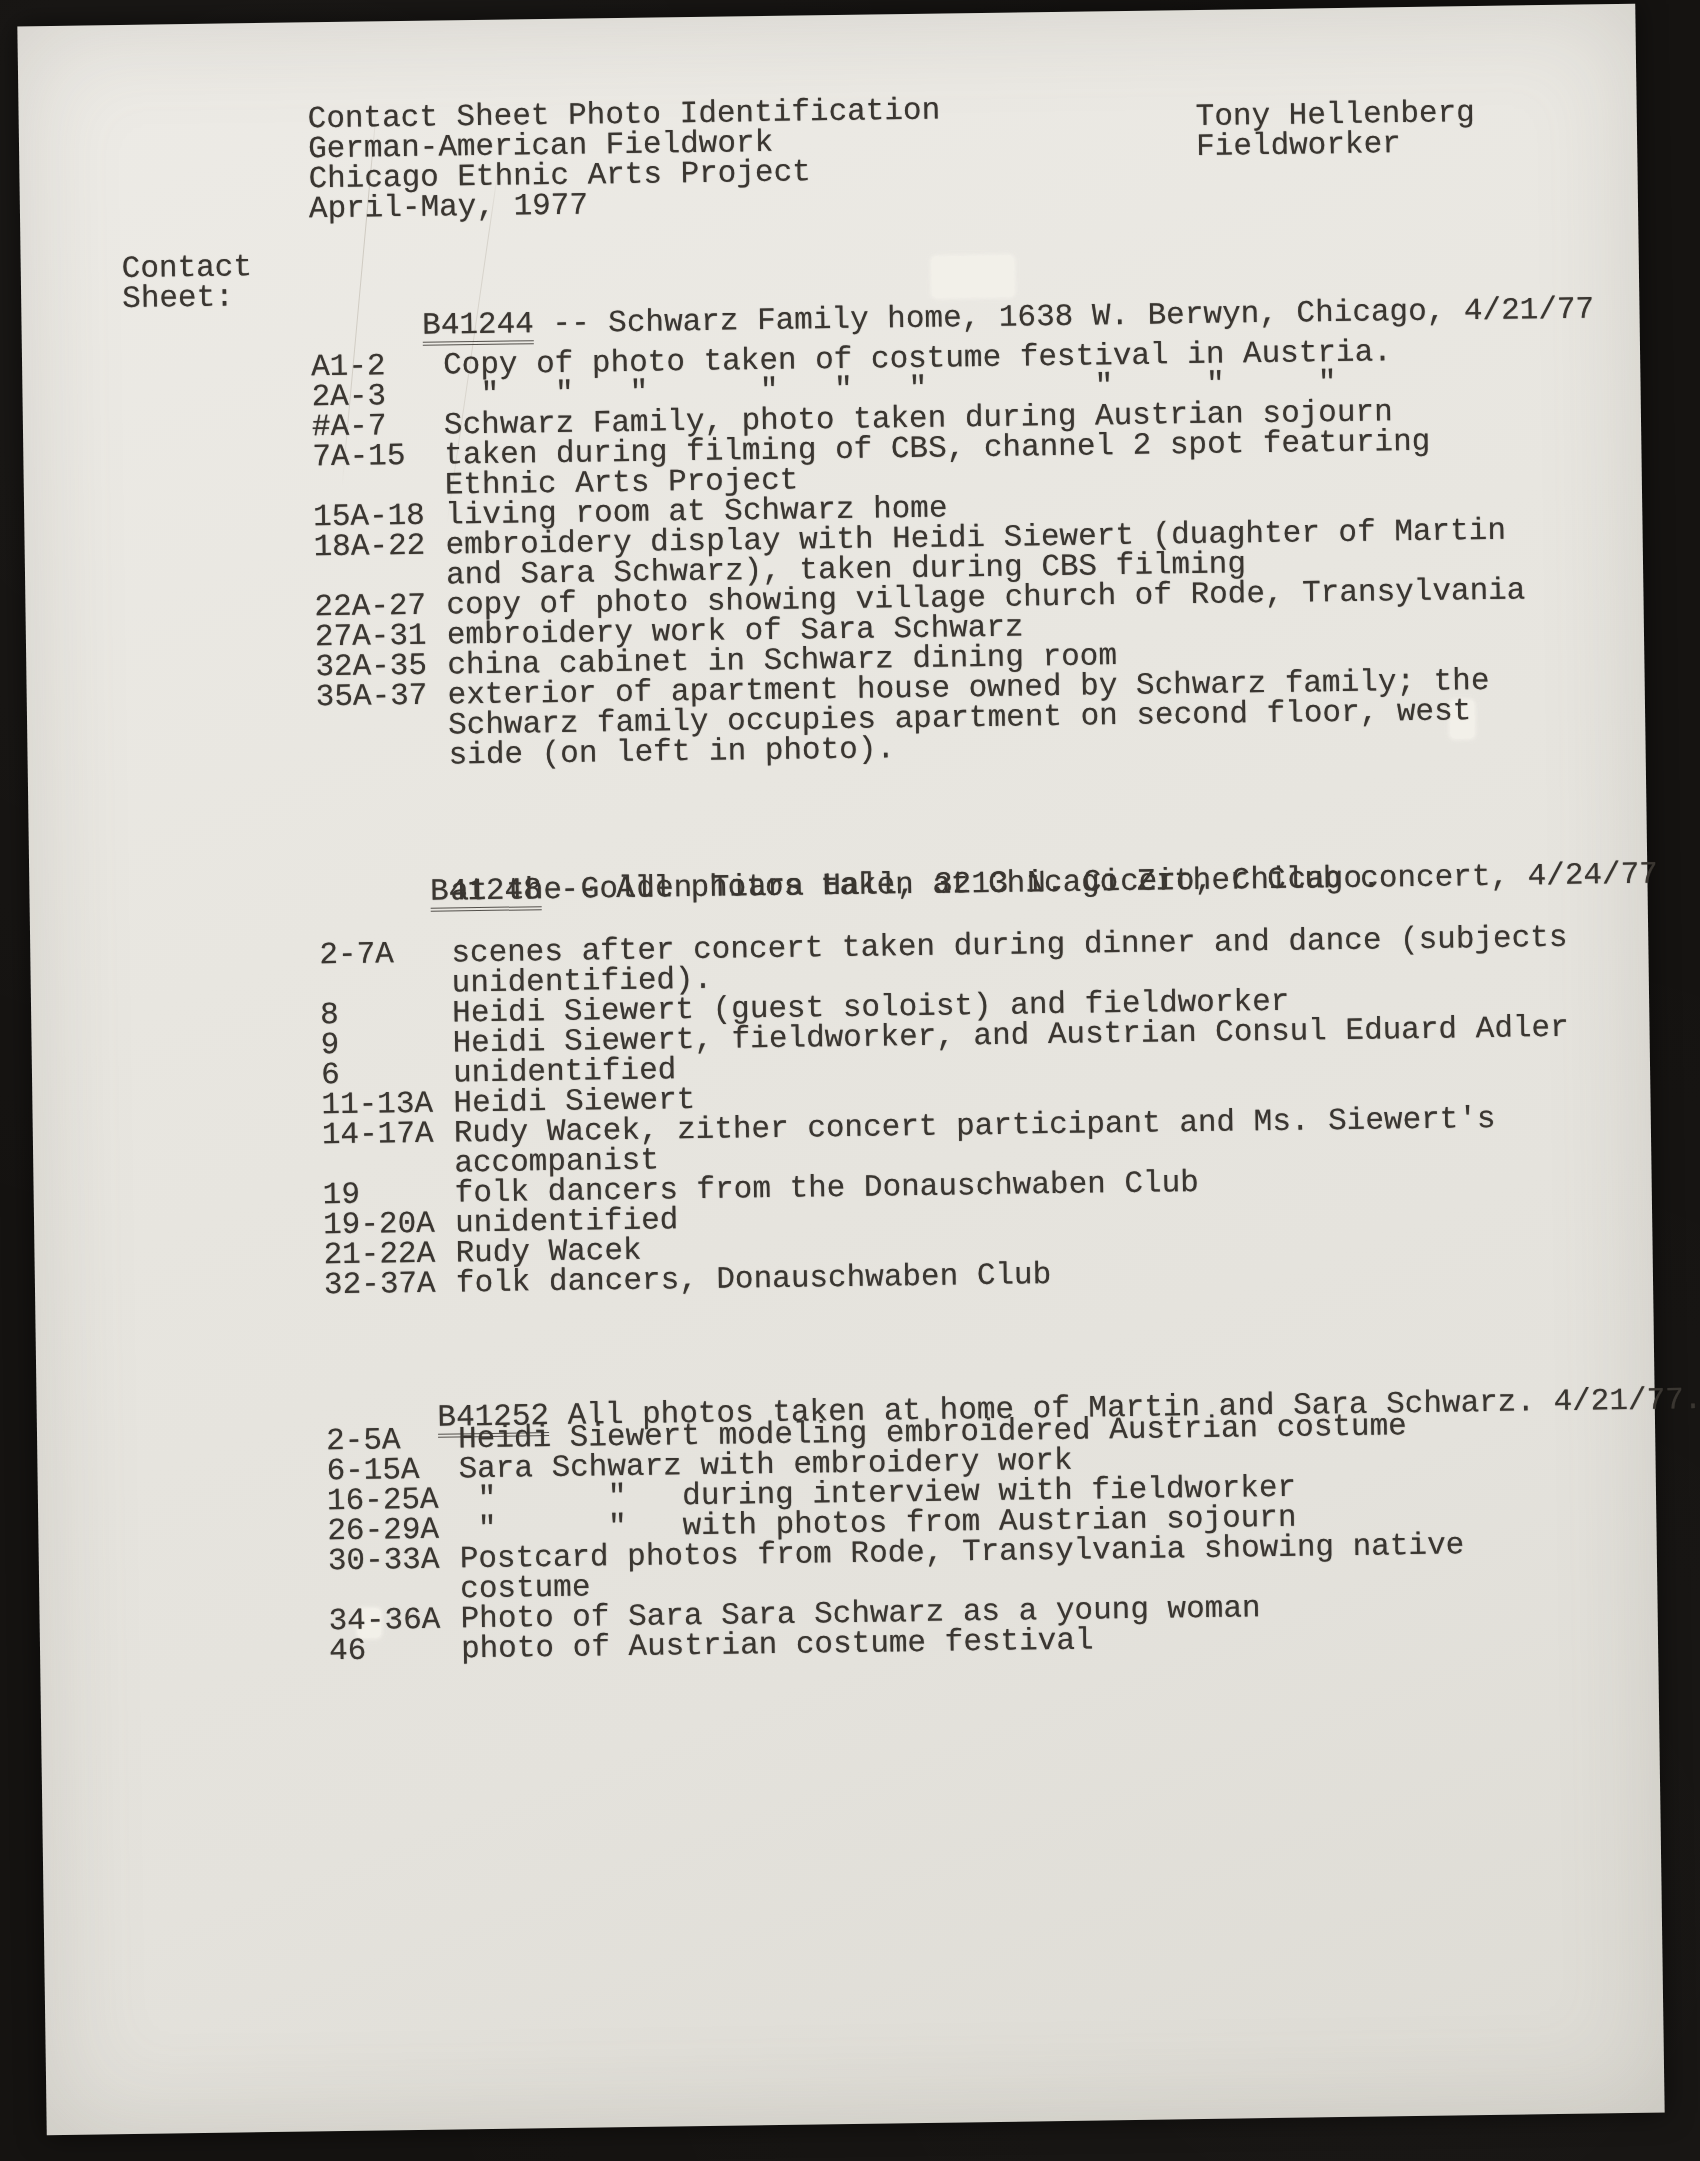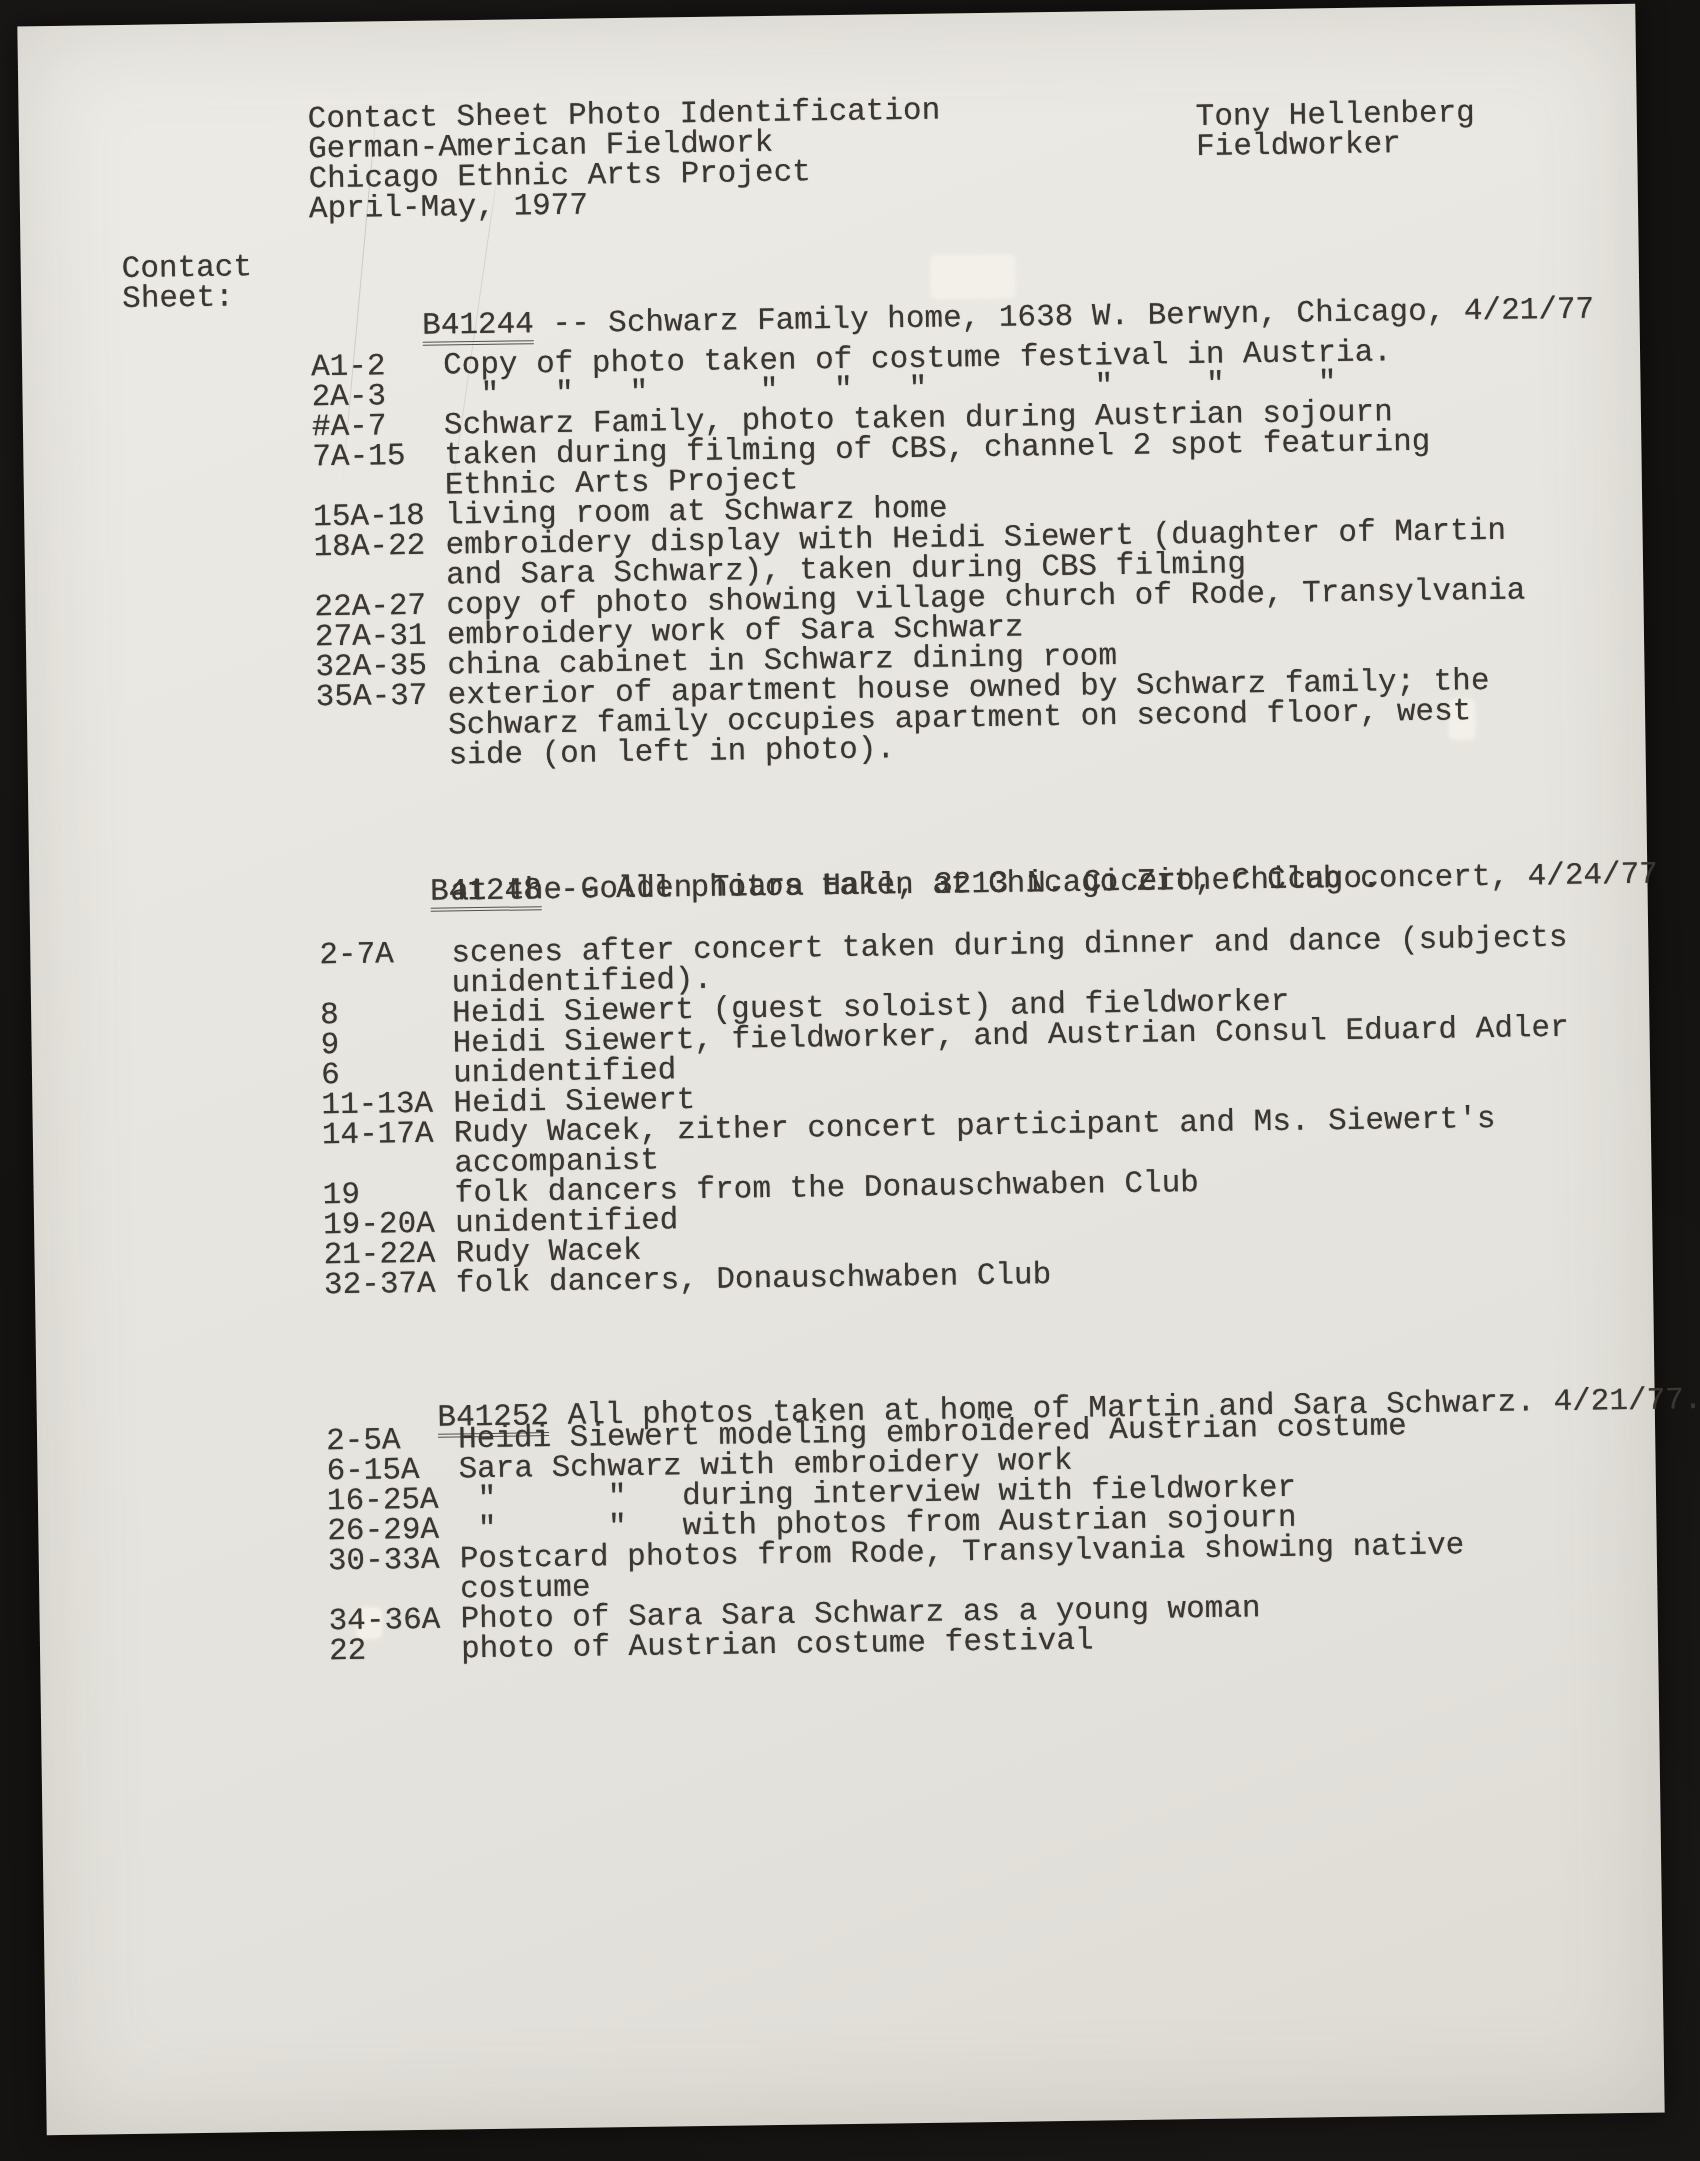--- a/index.html
+++ b/index.html
@@ -119,18 +119,18 @@
       <div class="sec-cont"></div>
     </div>
     <div class="sec-rows" style="top:52px;">
         <div class="row"><span class="num">2-5A</span><span class="txt">Heidi Siewert modeling embroidered Austrian costume</span></div>
         <div class="row"><span class="num">6-15A</span><span class="txt">Sara Schwarz with embroidery work</span></div>
         <div class="row"><span class="num">16-25A</span><span class="txt"> "      "   during interview with fieldworker</span></div>
         <div class="row"><span class="num">26-29A</span><span class="txt"> "      "   with photos from Austrian sojourn</span></div>
         <div class="row"><span class="num">30-33A</span><span class="txt">Postcard photos from Rode, Transylvania showing native</span></div>
         <div class="row"><span class="num"></span><span class="txt">costume</span></div>
         <div class="row"><span class="num">34-36A</span><span class="txt">Photo of Sara Sara Schwarz as a young woman</span></div>
-        <div class="row"><span class="num">22</span><span class="txt">photo of Austrian costume festival</span></div>
+        <div class="row"><span class="num">46</span><span class="txt">photo of Austrian costume festival</span></div>
       </div>
   </div>
 
 </div>
 
 
 </body></html>

